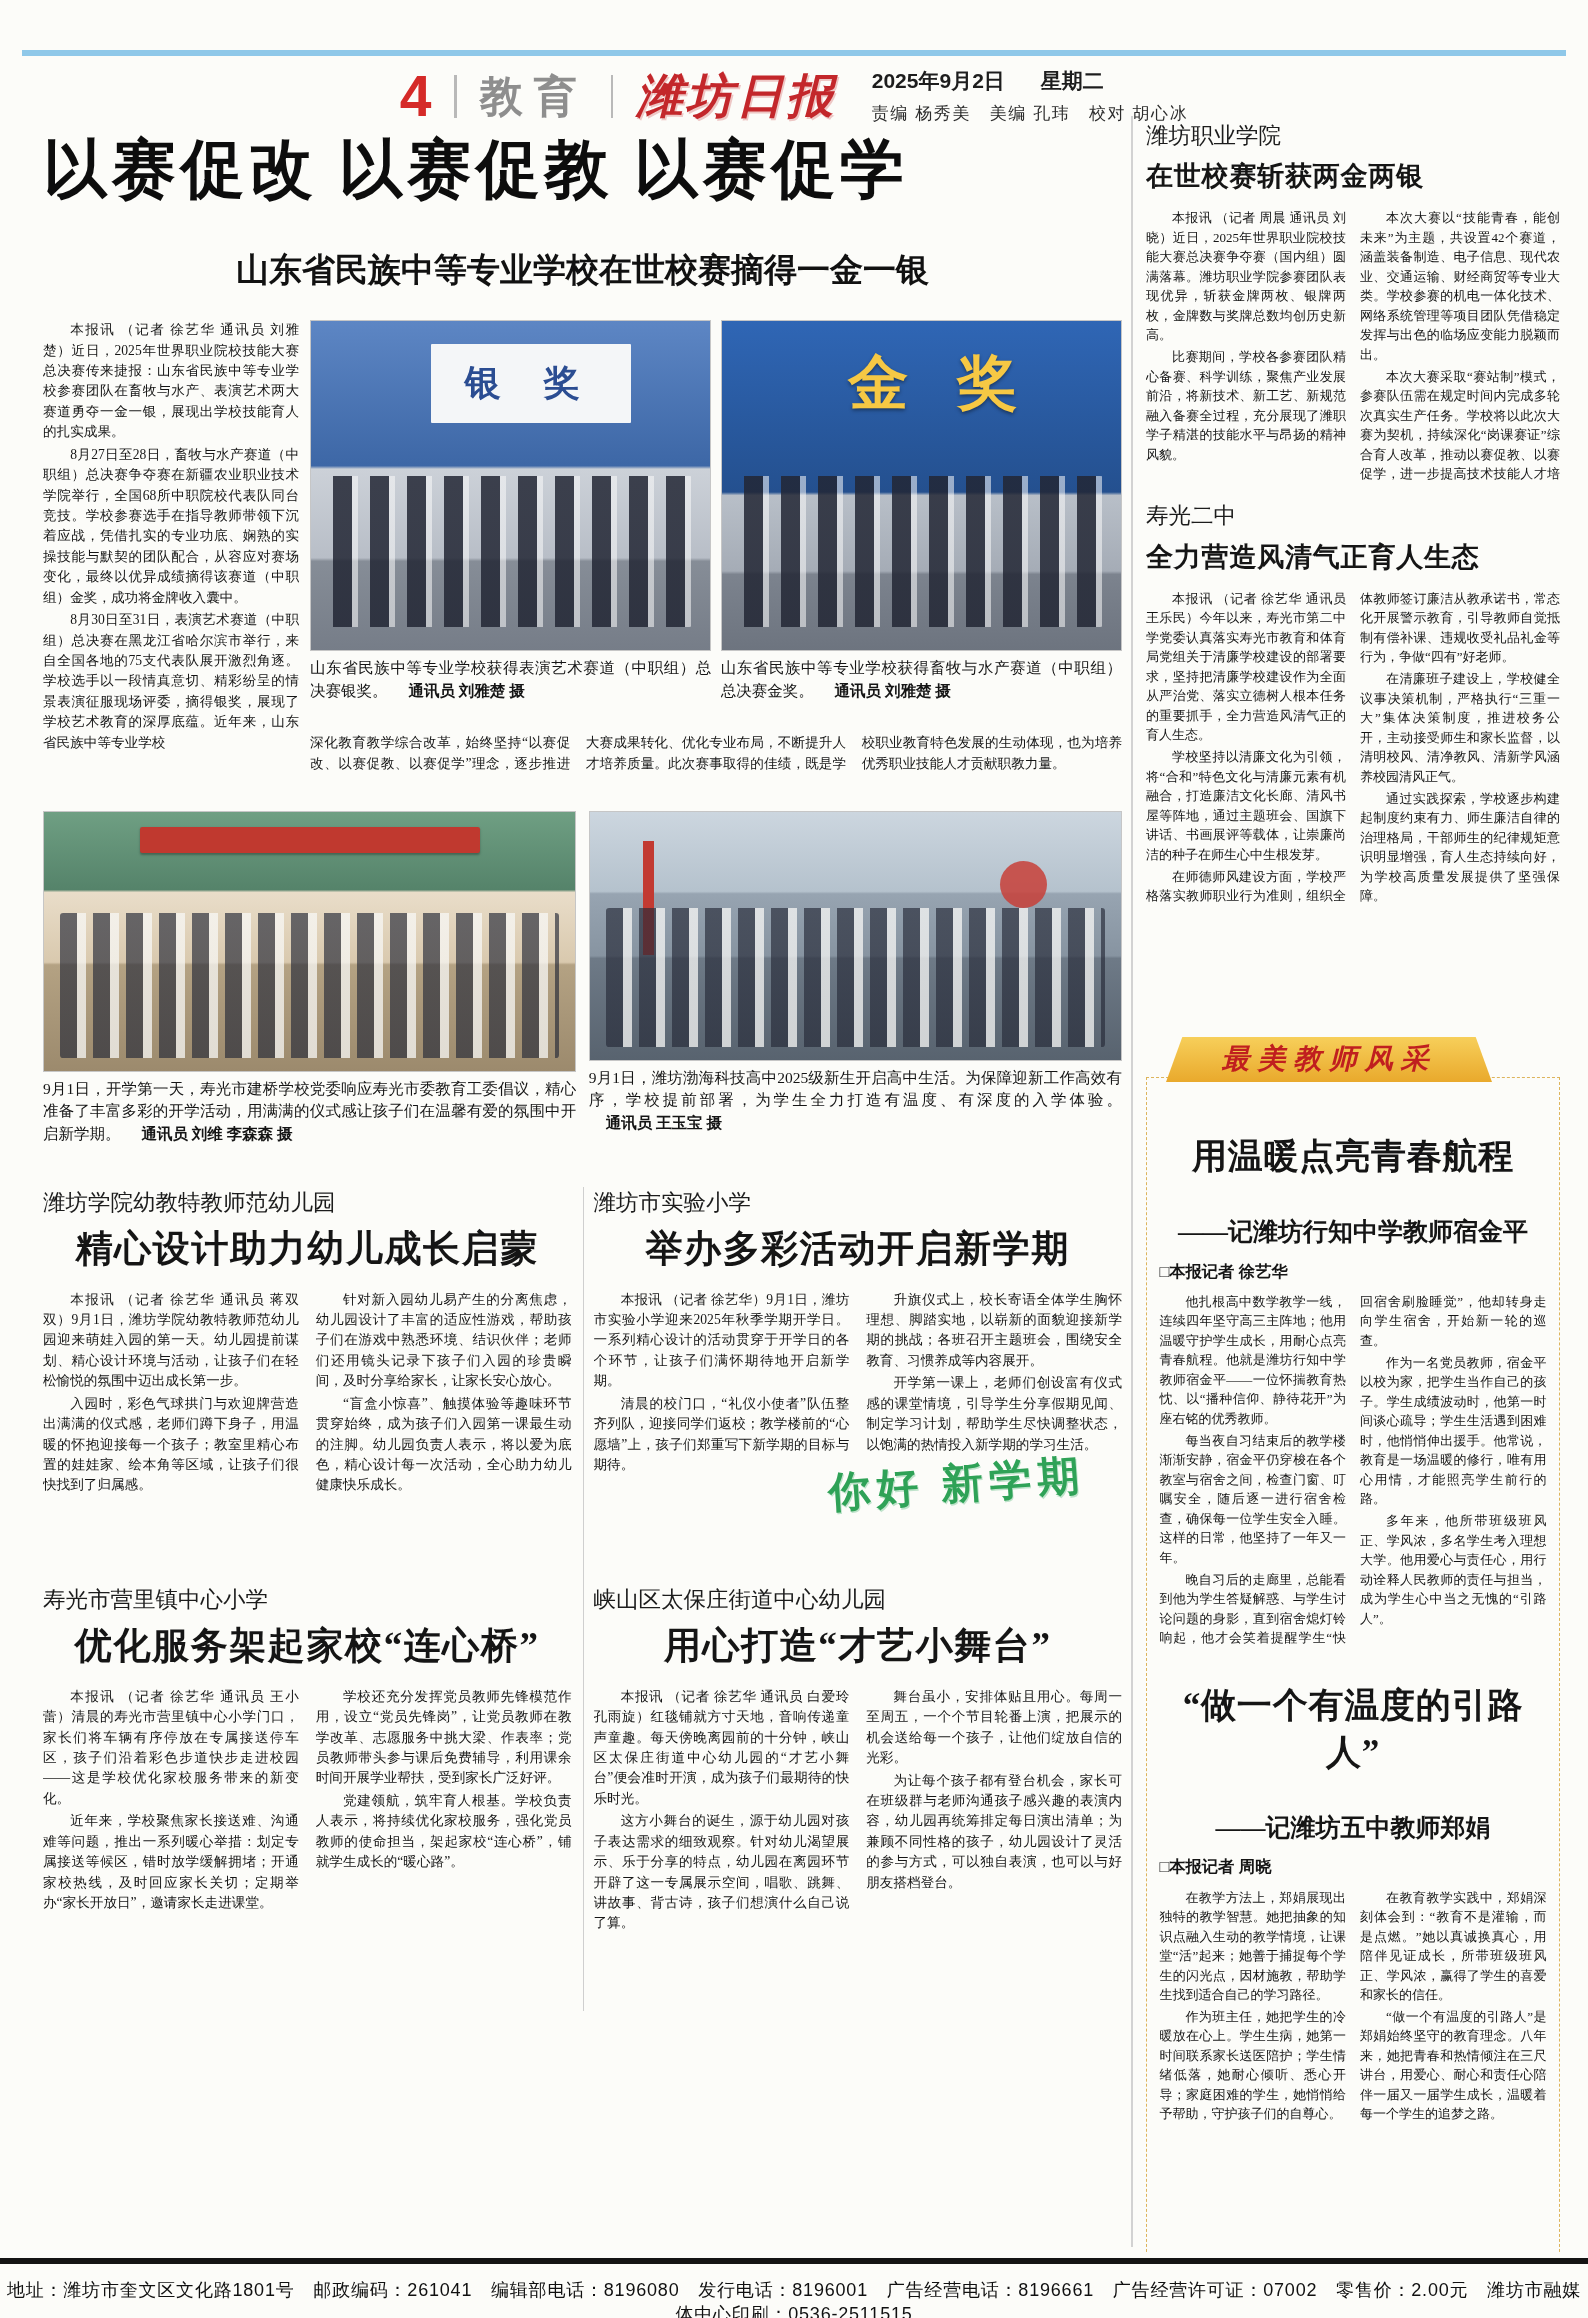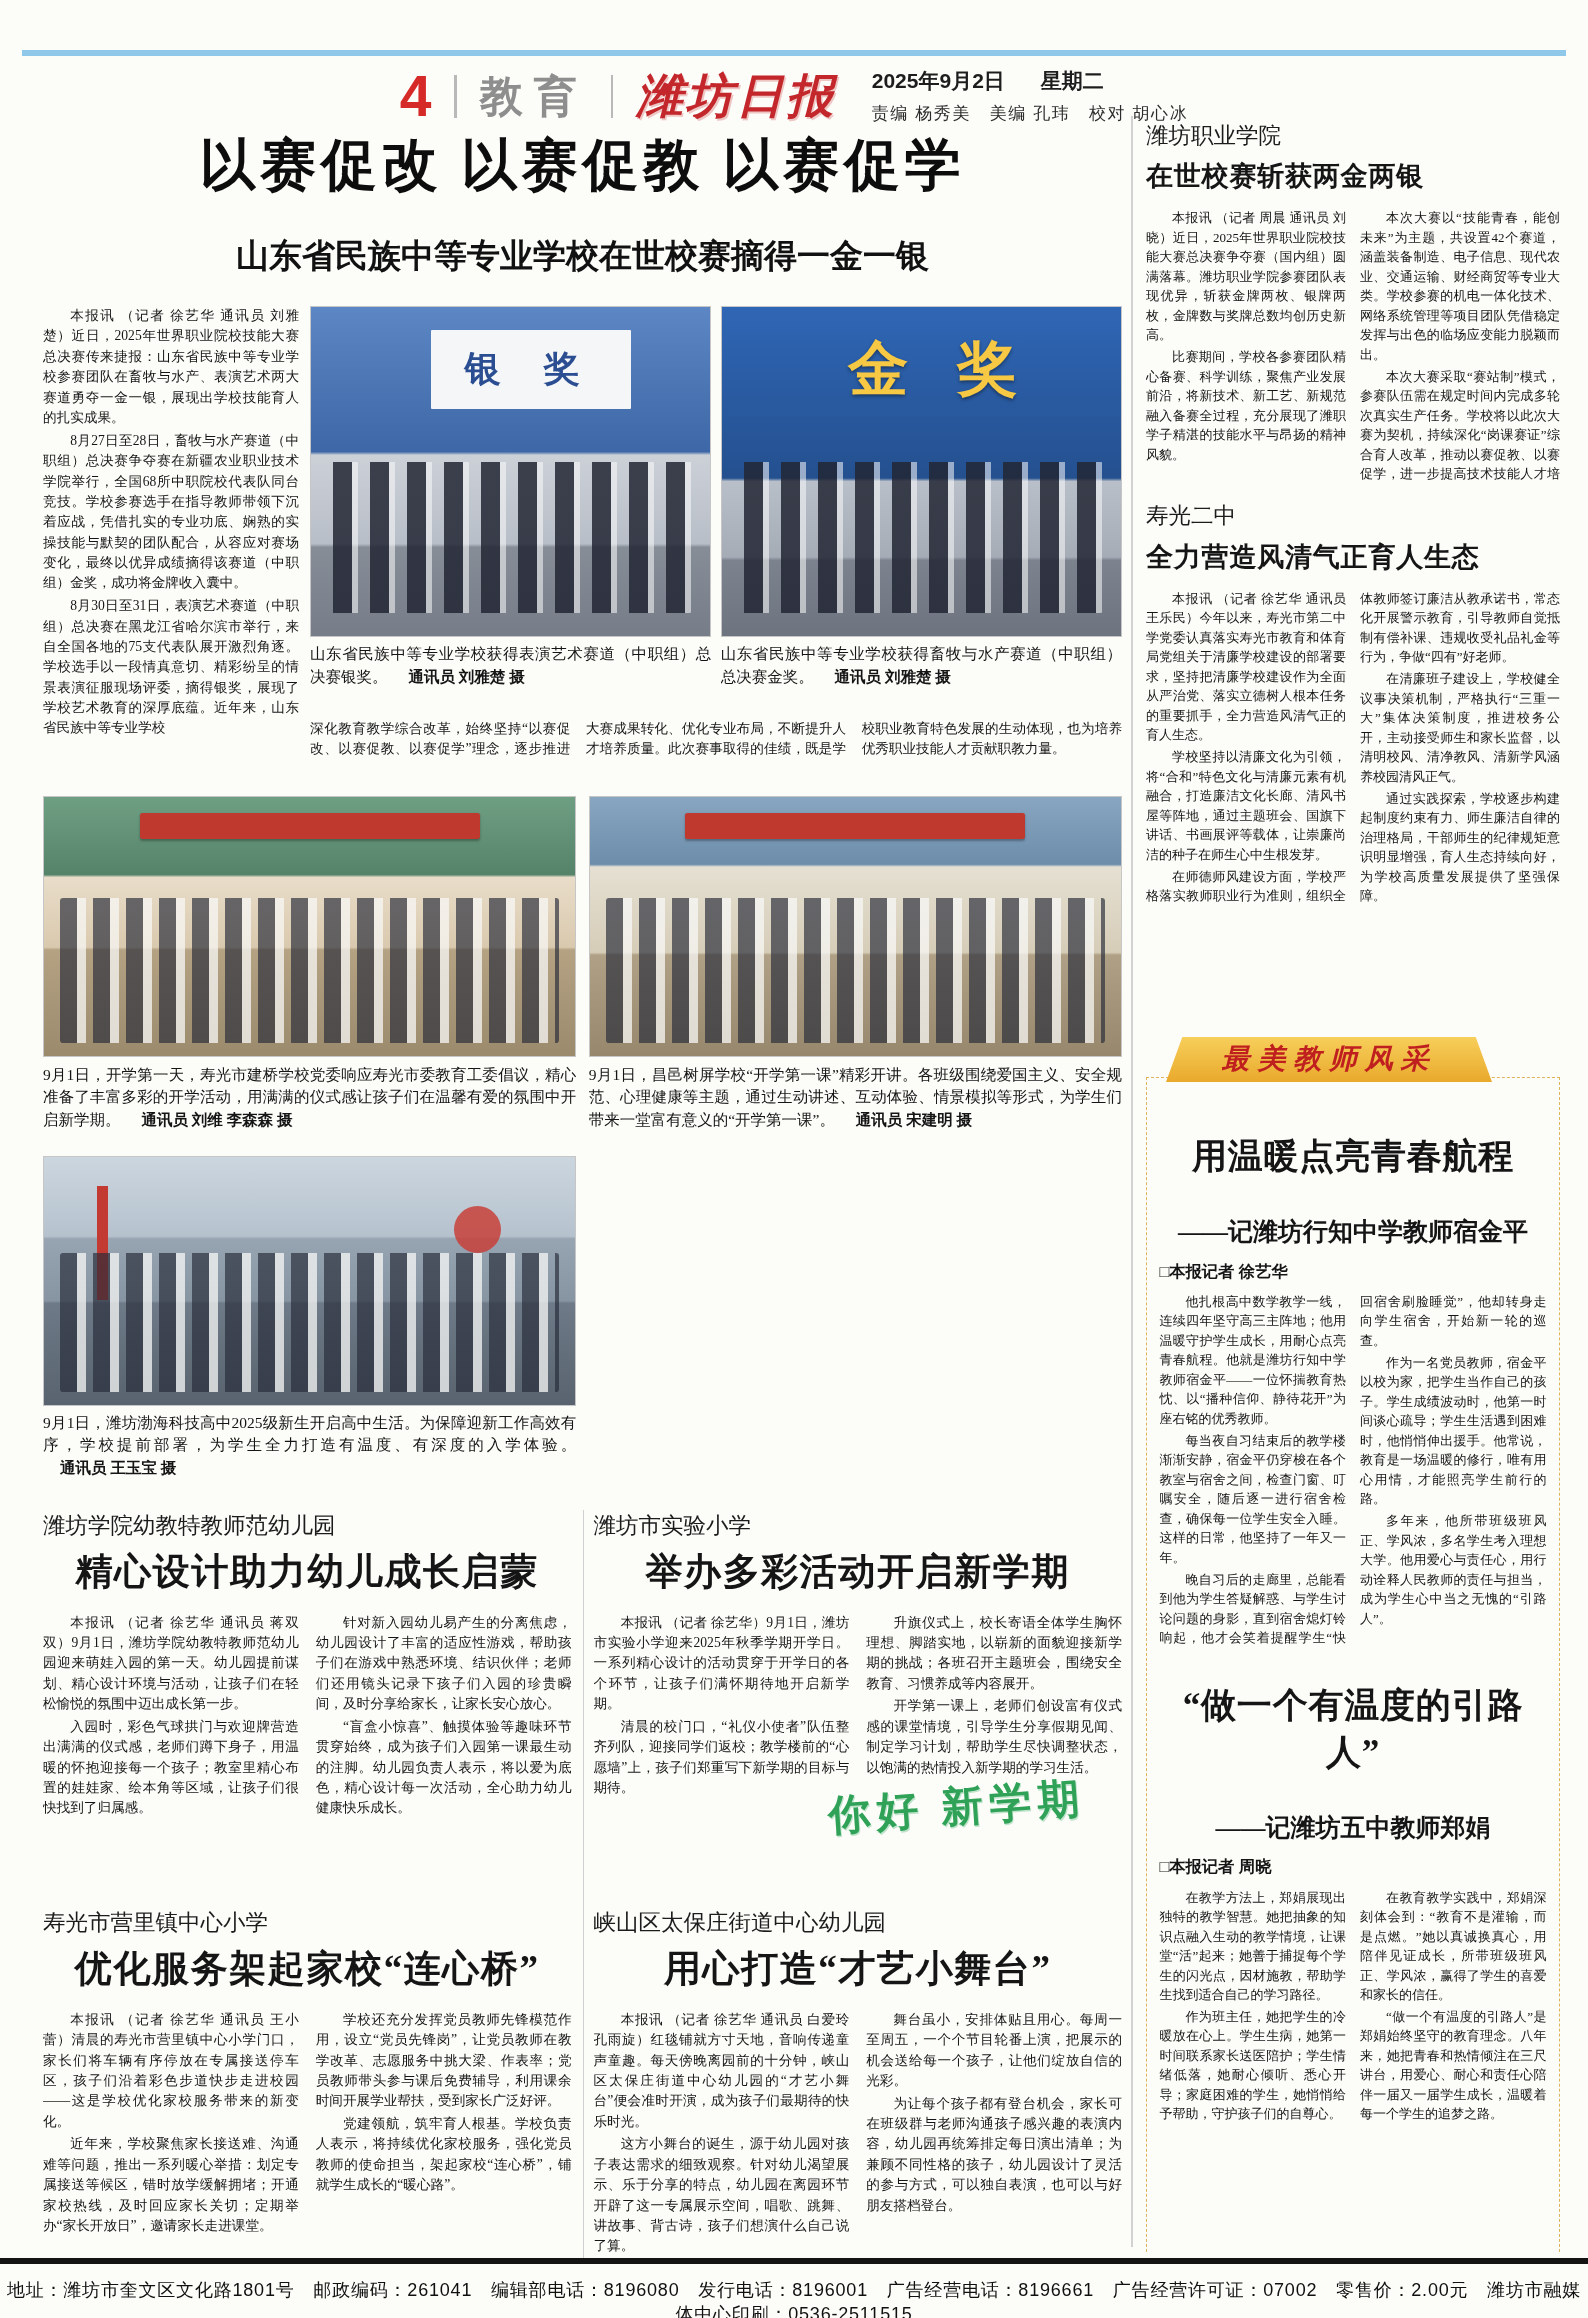--- a/index.html
+++ b/index.html
@@ -14,21 +14,21 @@
   .vbar{width:2.3px;height:43px;background:#b9b9b9;}
   .section-title{font-size:43px;font-weight:bold;color:#8e8e8e;letter-spacing:11px;line-height:1;}
   .masthead-logo{font-size:47px;font-weight:bold;font-style:italic;color:#c3272b;line-height:1;
                  text-shadow:1.6px 1.6px 0 rgba(195,39,43,.25);letter-spacing:3.1px;}
   .dateblock{margin-left:12.4px;font-family:"Liberation Sans",sans-serif;}
   .dateline{font-size:21px;font-weight:bold;color:#1d1d1d;display:flex;gap:36px;}
   .editors{font-size:17px;color:#2c2c2c;margin-top:7px;letter-spacing:1.6px;}
 
   
   .main-left{position:absolute;left:43px;top:116px;width:1079px;height:2148px;overflow:hidden;}
-  .lead-headline{margin-top:18.6px;text-align:center;font-size:56px;font-weight:bold;line-height:1.1;
+  .lead-headline{margin-top:18.6px;font-size:64px;font-weight:bold;line-height:1.1;
                  letter-spacing:4.7px;color:#0d0d0d;}
   .lead-subhead{margin-top:14px;text-align:center;font-size:33px;font-weight:bold;color:#111;}
   .lead-row{display:flex;gap:11px;margin-top:17px;height:481px;overflow:hidden;}
   .lead-col1{width:256px;flex:none;font-size:13.6px;line-height:1.5;text-align:justify;overflow:hidden;}
   .lead-col1 p,.bodytext p{margin:0 0 2.3px;text-indent:2em;}
   .lead-right{flex:1;display:flex;flex-direction:column;}
   .figs{display:flex;gap:9.3px;}
   .fig{flex:1;display:flex;flex-direction:column;}
   .caption{margin-top:6.2px;font-size:15.5px;line-height:1.45;text-align:justify;height:68px;overflow:hidden;}
   .caption .credit{font-weight:bold;margin-left:17px;white-space:nowrap;}
@@ -166,30 +166,20 @@
       <figure style="margin:0;">
         <div class="photo ph-class-a">
           <div class="redbanner"></div>
           <div class="crowd"></div>
         </div>
         <figcaption class="caption">
           <span>9月1日，开学第一天，寿光市建桥学校党委响应寿光市委教育工委倡议，精心准备了丰富多彩的开学活动，用满满的仪式感让孩子们在温馨有爱的氛围中开启新学期。</span>
           <span class="credit">通讯员 刘维 李森森 摄</span>
         </figcaption>
       </figure>
-      <figure style="margin:0;">
-        <div class="photo ph-class-b">
-          <div class="redbanner"></div>
-          <div class="crowd"></div>
-        </div>
-        <figcaption class="caption">
-          <span>9月1日，昌邑树屏学校“开学第一课”精彩开讲。各班级围绕爱国主义、安全规范、心理健康等主题，通过生动讲述、互动体验、情景模拟等形式，为学生们带来一堂富有意义的“开学第一课”。</span>
-          <span class="credit">通讯员 宋建明 摄</span>
-        </figcaption>
-      </figure>
       <figure class="row2" style="margin:0;">
         <div class="photo ph-outdoor">
           <div class="crowd"></div>
         </div>
         <figcaption class="caption">
           <span>9月1日，潍坊渤海科技高中2025级新生开启高中生活。为保障迎新工作高效有序，学校提前部署，为学生全力打造有温度、有深度的入学体验。</span>
           <span class="credit">通讯员 王玉宝 摄</span>
         </figcaption>
       </figure>
     </div>

